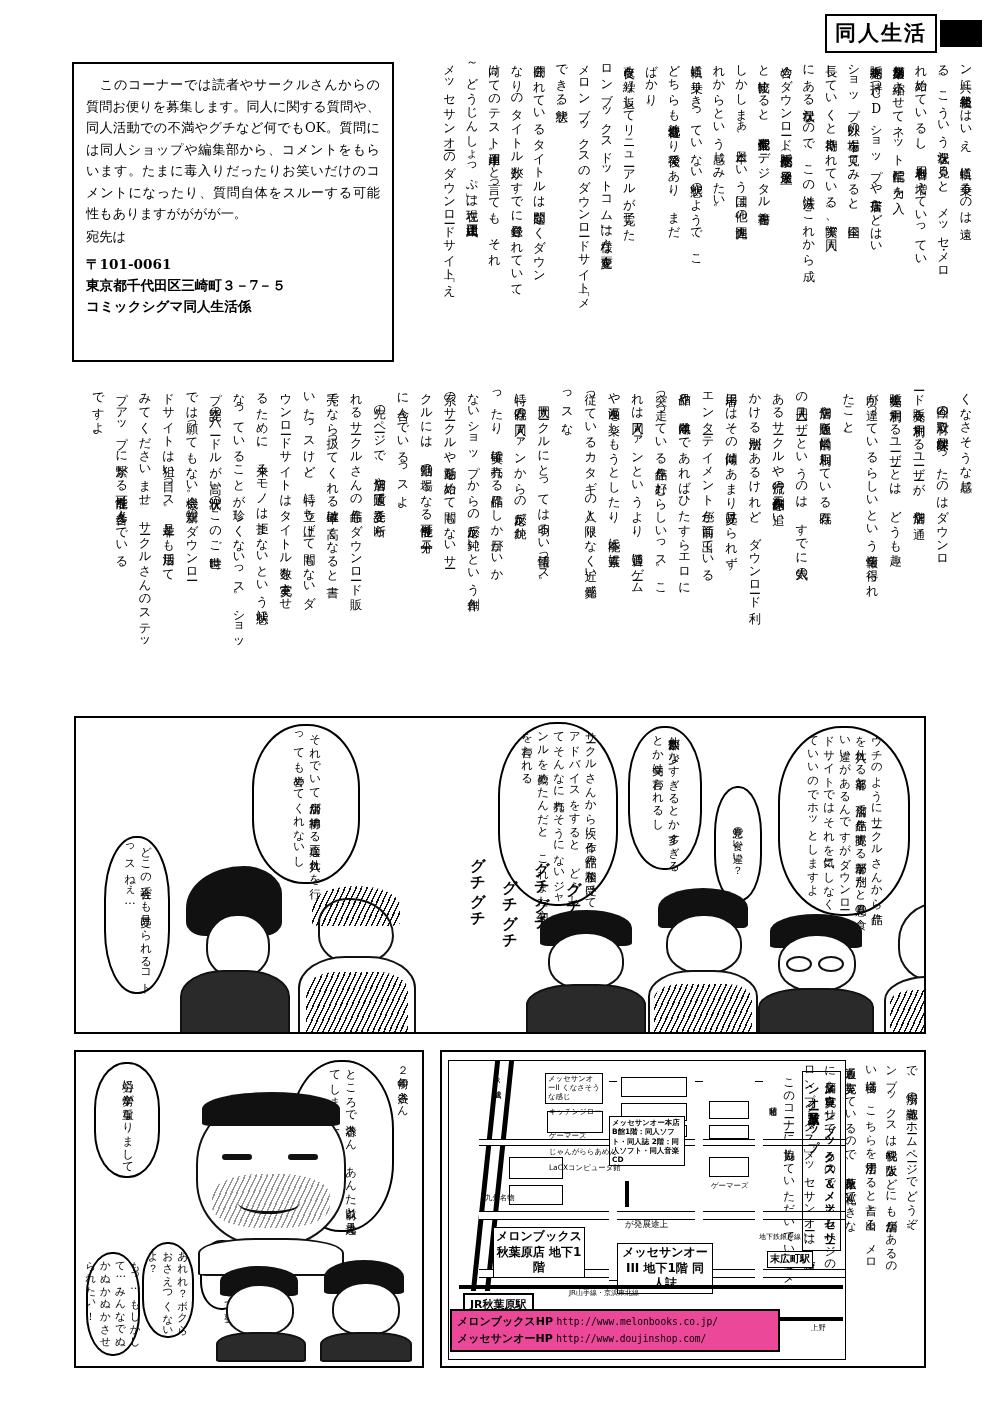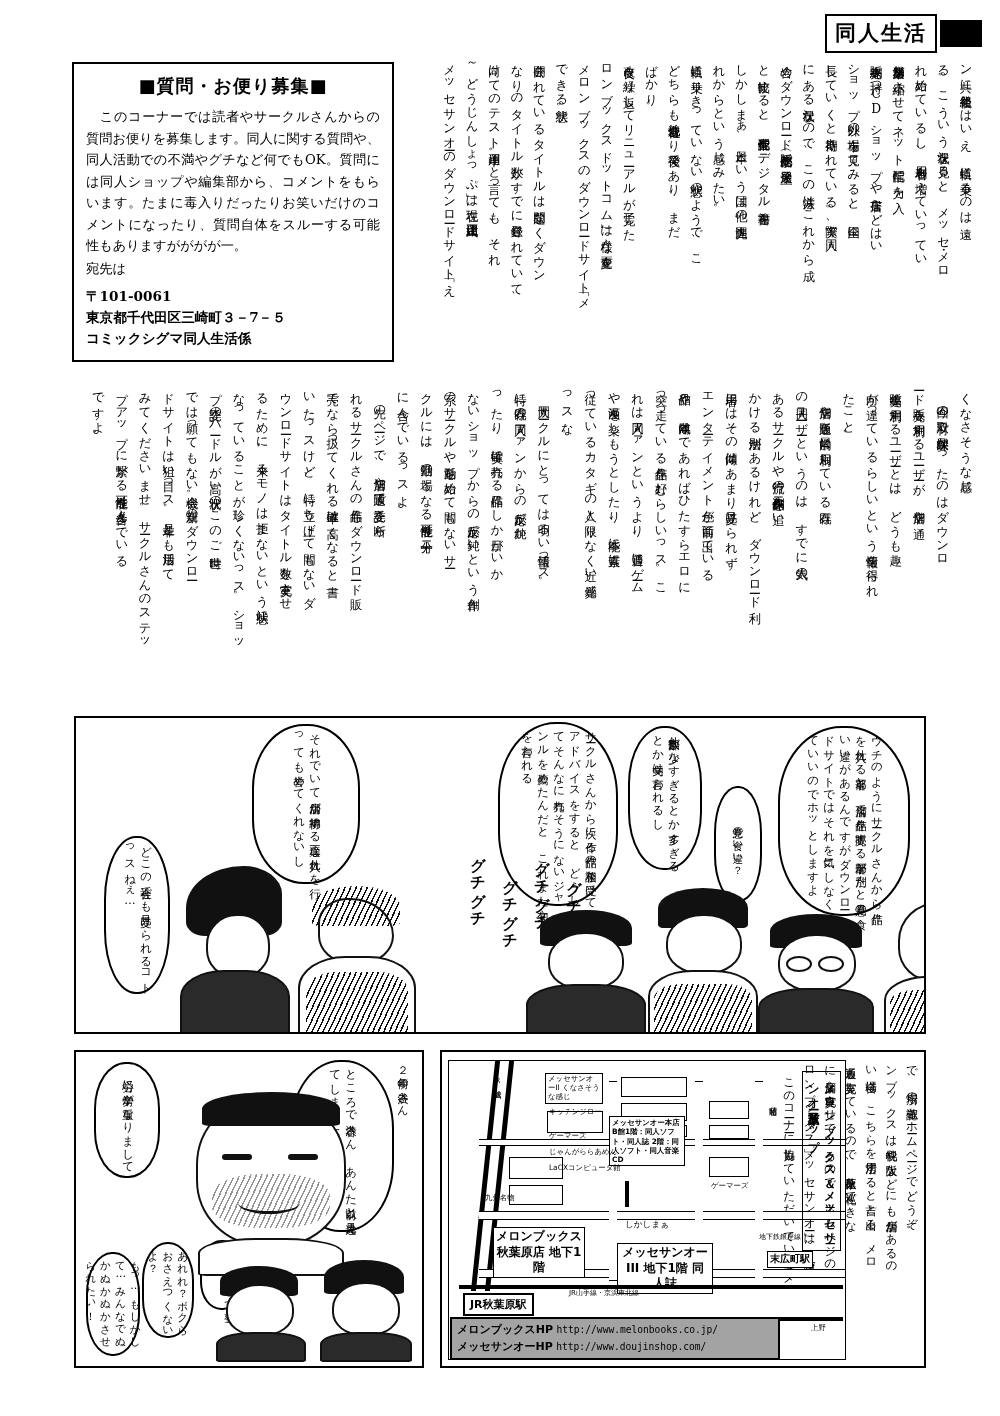--- a/index.html
+++ b/index.html
@@ -113,39 +113,38 @@
   .mlabel.big { font-size:12px; font-weight:bold;text-align:center; }
   .mroad { position:absolute; background:#000; }
   .mroad.w { background:#fff; border-top:1px solid #000; border-bottom:1px solid #000; }
   .mblk { position:absolute; border:1px solid #000; background:#fff; }
   .mfill { position:absolute; background:#000; }
   .mstation {
     position:absolute; border:2px solid #000; background:#fff;
     font-weight:bold; font-size:11px; padding:2px 5px; font-family:"DejaVu Sans", sans-serif;
   }
   .hp-box {
-    position:absolute; left:8px; bottom:6px; width:330px;
+    position:absolute; left:8px; bottom:14px; width:330px;
     border:2px solid #000; padding:3px 5px; font-size:10.5px; line-height:1.5;
-    font-family:"DejaVu Sans", sans-serif; background:#a3a3a3;
+    font-family:"DejaVu Sans", sans-serif; background:#ec4899;
   }
   .hp-box b { font-size:11px; }
   .hp-url { font-family:"DejaVu Sans Mono", monospace; font-size:9.6px; }
 </style>
 </head>
 <body>
 
 <div class="page">
 
   <div class="hdr">
     <div class="hdr-title">同人生活</div>
     <div class="hdr-block"></div>
   </div>
 
   <div class="letters">
-    <div class="letters-title">■質問・お便り募集■</div>
     <div class="letters-body">
       <p>　このコーナーでは読者やサークルさんからの質問お便りを募集します。同人に関する質問や、同人活動での不満やグチなど何でもOK。質問には同人ショップや編集部から、コメントをもらいます。たまに毒入りだったりお笑いだけのコメントになったり、質問自体をスルーする可能性もありますがががが一。</p>
       <p>宛先は</p>
     </div>
     <div class="letters-addr">
       <span class="ln">〒101-0061</span>
       <span class="ln">東京都千代田区三崎町３－7－５</span>
       <span class="ln">コミックシグマ同人生活係</span>
     </div>
   </div>
@@ -387,21 +386,21 @@
         <div class="mlabel nb" style="left:100px; top:70px;">ゲーマーズ</div>
         <div class="mlabel nb" style="left:100px; top:86px;">じゃんがららあめん</div>
         <div class="mlabel nb" style="left:100px; top:102px;">LaOXコンピュータ館</div>
         <div class="mlabel nb" style="left:36px; top:132px;">九州名物</div>
         <div class="mlabel nb" style="left:262px; top:120px;">ゲーマーズ</div>
 
         <div class="mlabel big" style="left:44px; top:166px; width:92px; white-space:normal; line-height:1.3;">メロンブックス 秋葉原店 地下1階</div>
 
         <div class="mlabel big" style="left:168px; top:182px; width:96px; white-space:normal; line-height:1.3;">メッセサンオーIII 地下1階 同人誌</div>
 
-        <div class="mlabel nb" style="left:176px; top:158px; font-size:8.6px;">しかしまぁ</div>
+        <div class="mlabel nb" style="left:176px; top:158px; font-size:8.6px;">が発展途上</div>
 
         <div class="mlabel" style="left:318px; top:190px; font-weight:bold; font-size:10px;">末広町駅</div>
         <div class="mlabel nb" style="left:310px; top:172px; font-size:7px;">地下鉄銀座線</div>
 
         <div class="mlabel nb" style="left:318px; top:40px; writing-mode:vertical-rl; text-orientation:upright; font-size:8px;">昭和通り</div>
 
         <div class="mstation" style="left:14px; top:232px;">JR秋葉原駅</div>
         <div class="mroad" style="left:10px; top:224px; width:384px; height:4px;"></div>
         <div class="mroad" style="left:10px; top:256px; width:384px; height:4px;"></div>
         <div class="mlabel nb" style="left:120px; top:228px; font-size:7px;">JR山手線・京浜東北線</div>

